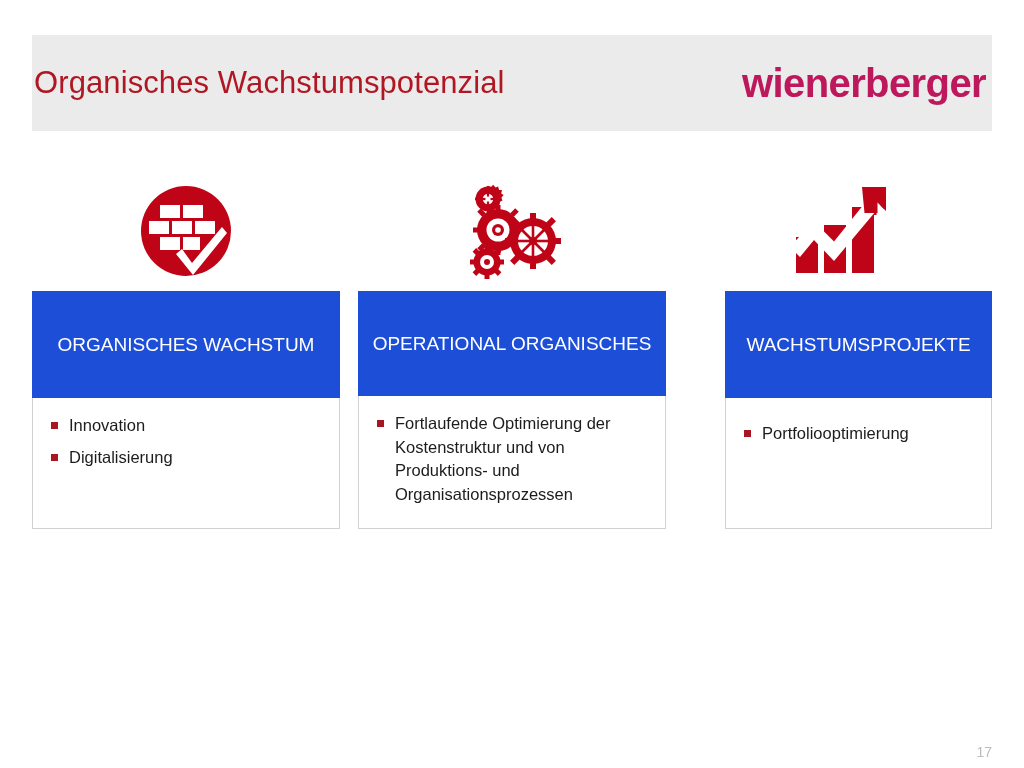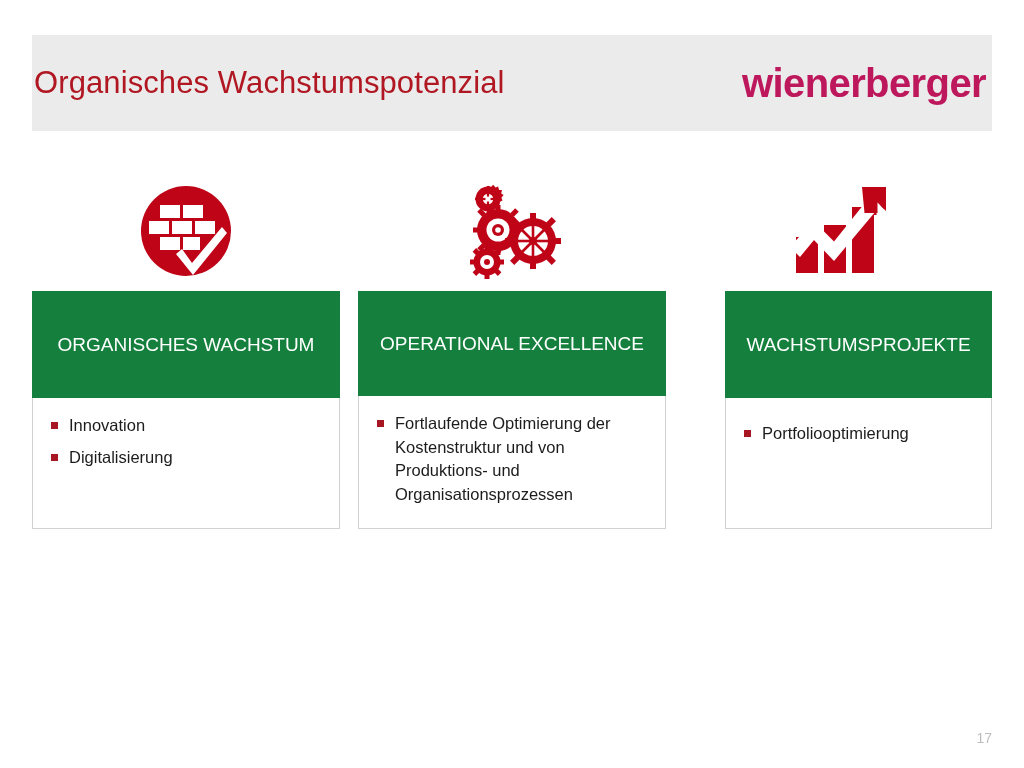--- a/index.html
+++ b/index.html
@@ -47,21 +47,21 @@
 
   
   .cards { position:absolute; left:32px; top:291px; width:960px; height:238px; }
   .card { position:absolute; top:0; width:308px; height:238px; display:flex; flex-direction:column; }
   .card.c0 { left:0px; }
   .card.c1 { left:326px; }
   .card.c2 { left:652px;padding-left:41px; }
 
   .card-header {
     height:107px;
-    background:#15803d;
+    background:#1d4ed8;
     color:#ffffff;
     display:flex; align-items:center; justify-content:center;
     text-align:center;
     font-size:19px;
     line-height:25px;
     font-weight:400;
     padding:0 10px;
   }
   .card-body {
     flex:1;
@@ -81,21 +81,21 @@
   }
   .bullet-item:last-child { margin-bottom:12px; }
   .bullet-mark {
     position:absolute; left:4px; top:8px;
     width:7px; height:7px;
     background:#a81523;
   }
 
   
   .page-number {
-    position:absolute; right:32px; bottom:22px;
+    position:absolute; right:32px; bottom:8px;
     font-size:14px; color:#bdbdbd;
   }
 </style>
 </head>
 <body>
 
 <div class="slide">
 
   <div class="header-band">
     <div class="slide-title">Organisches Wachstumspotenzial</div>
@@ -220,21 +220,21 @@
           </li>
           <li class="bullet-item">
             <span class="bullet-mark"></span>
             <span>Digitalisierung</span>
           </li>
         </ul>
       </div>
     </div>
 
     <div class="card c1">
-      <div class="card-header">OPERATIONAL EXCELLENCE</div>
+      <div class="card-header">OPERATIONAL ORGANISCHES</div>
       <div class="card-body">
         <ul class="bullet-list">
           <li class="bullet-item">
             <span class="bullet-mark"></span>
             <span>Fortlaufende Optimierung der Kostenstruktur und von Produktions- und Organisationsprozessen</span>
           </li>
         </ul>
       </div>
     </div>
 

